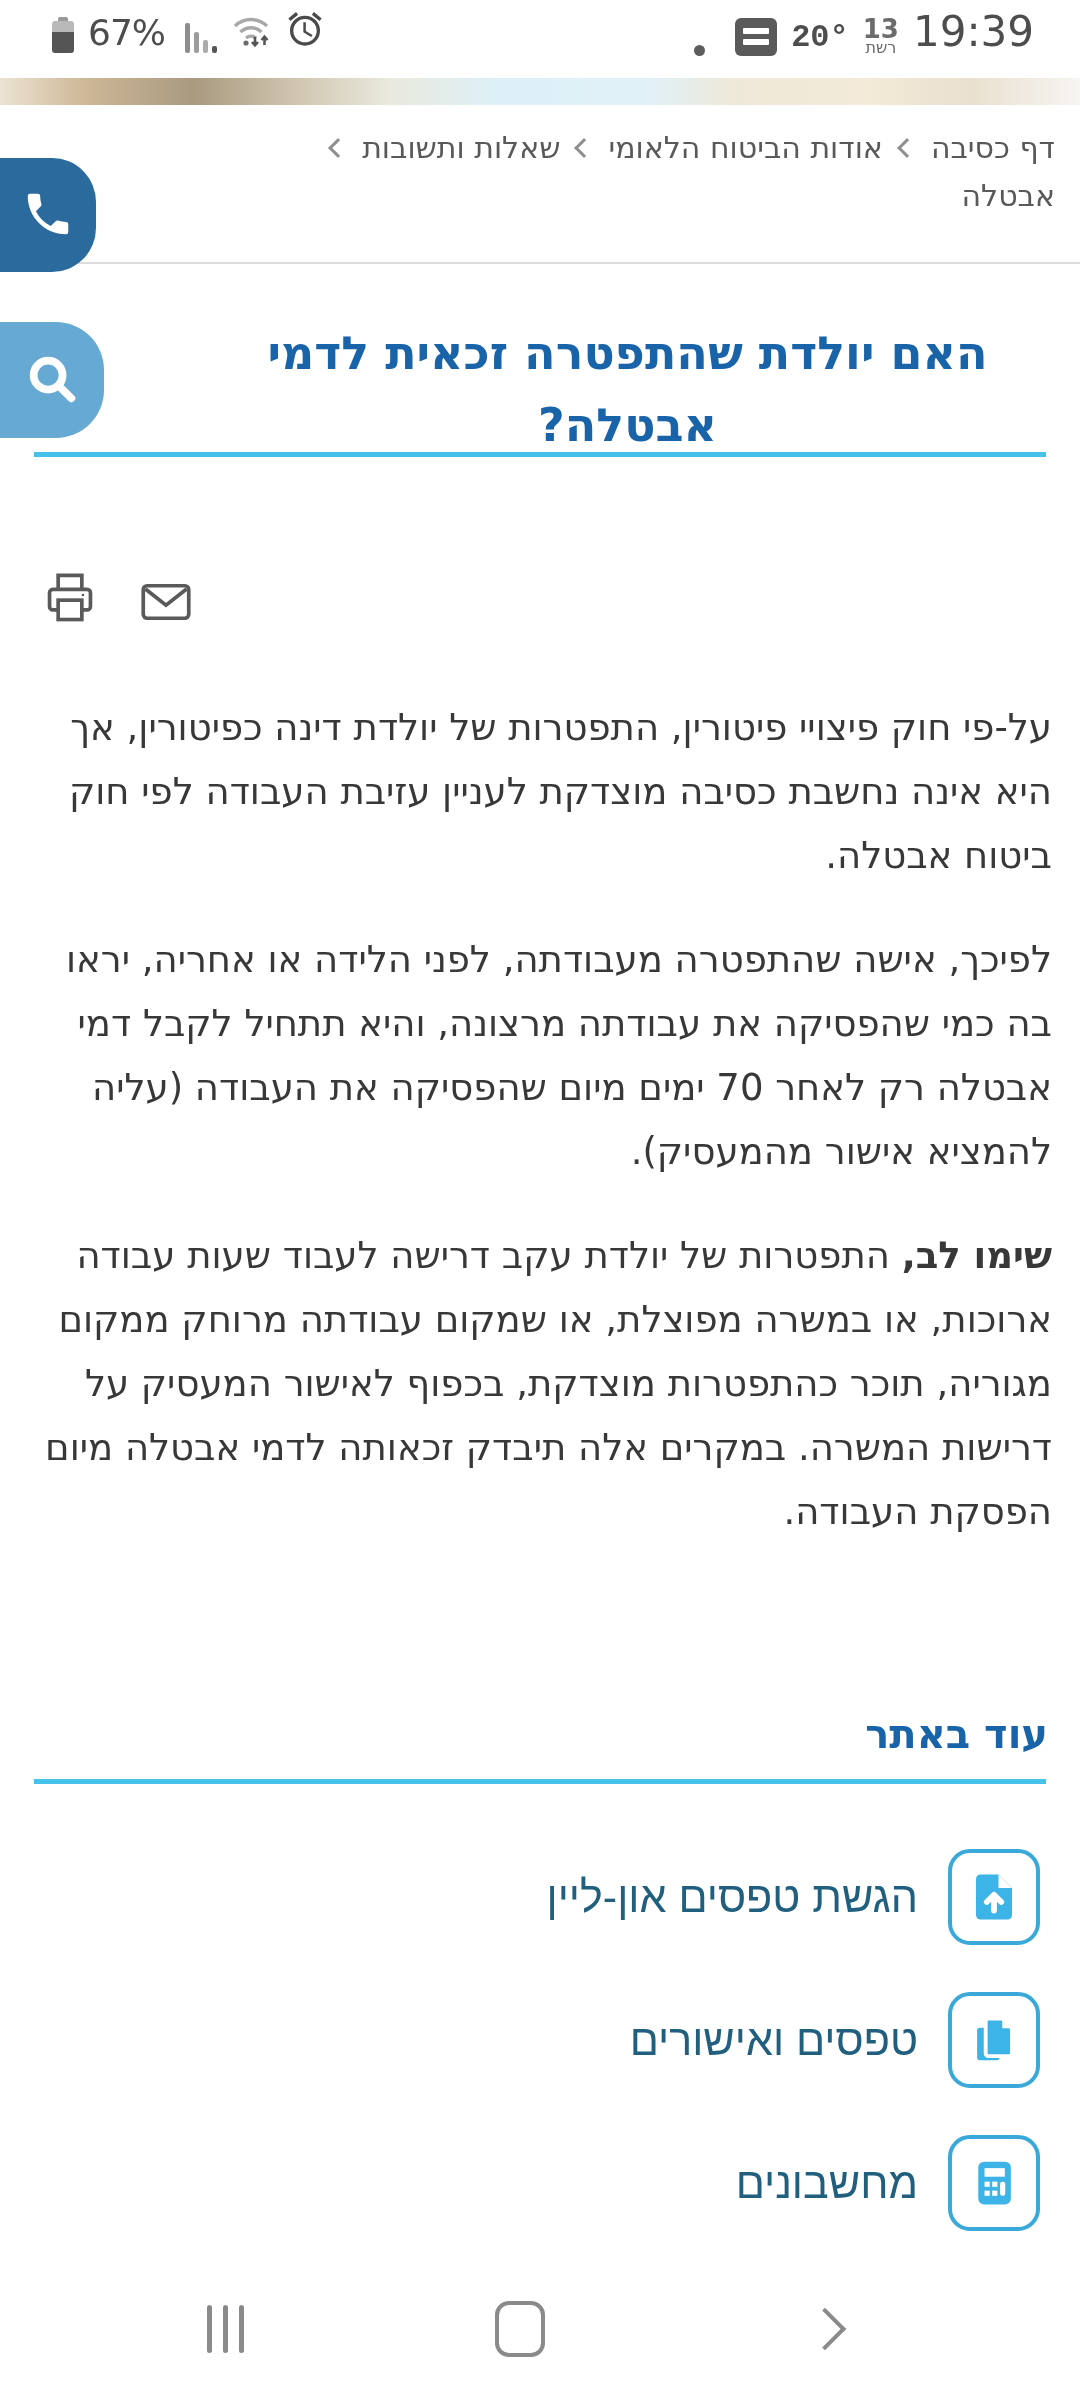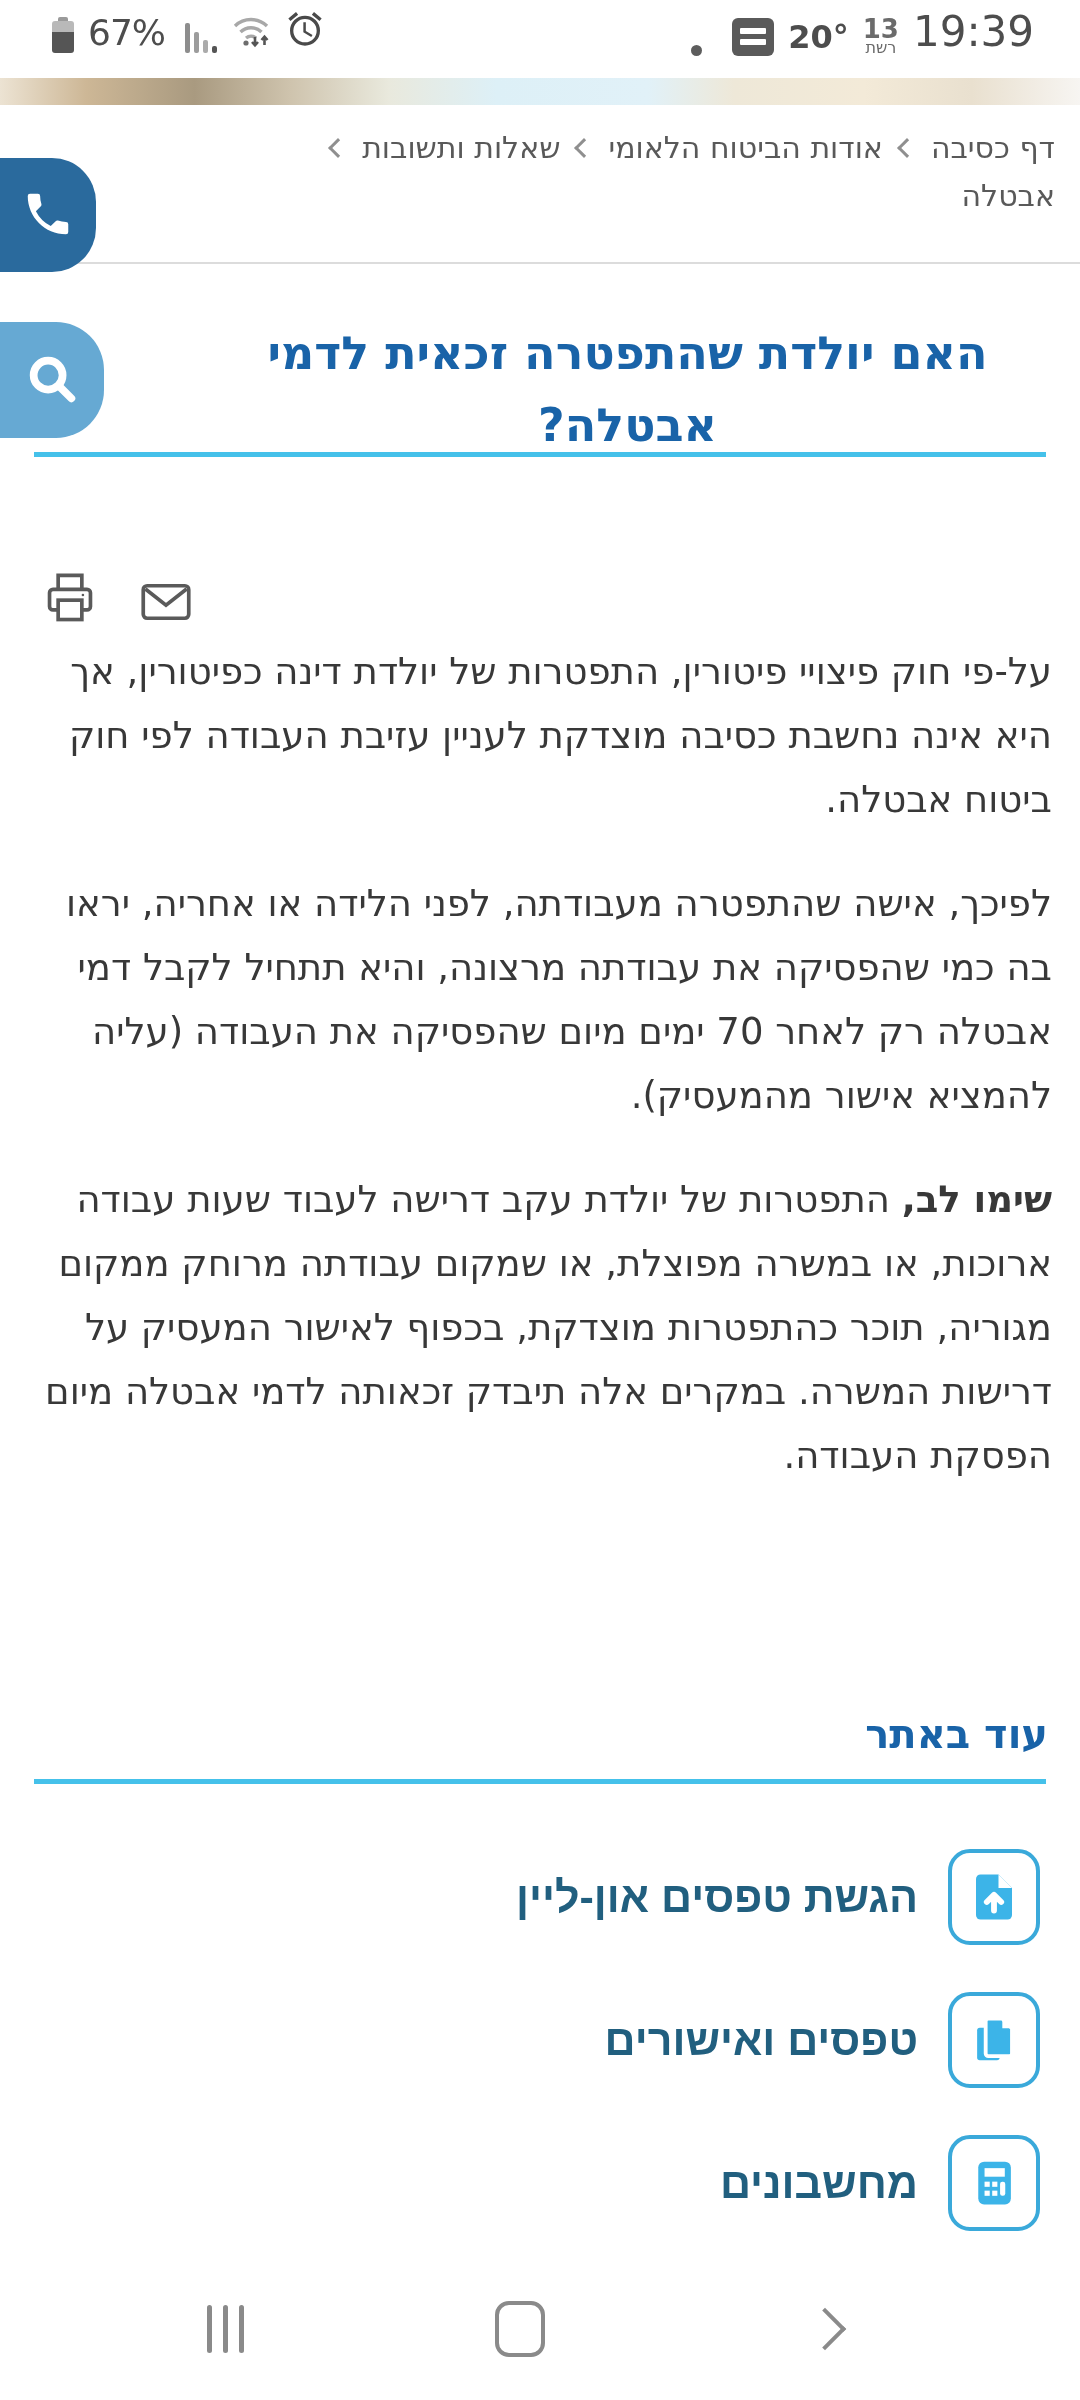--- a/index.html
+++ b/index.html
@@ -14,21 +14,21 @@
     padding:6px 46px 0 52px;box-sizing:border-box;direction:ltr;color:#4d4d4d;
   }
   .sb-left,.sb-right{display:flex;align-items:flex-end;gap:14px;}
   .battery{position:relative;width:22px;height:36px;}
   .battery .tip{position:absolute;top:0;left:6px;width:10px;height:5px;background:#9a9a9a;border-radius:2px 2px 0 0;}
   .battery .body{position:absolute;top:4px;left:0;width:22px;height:32px;border-radius:3px;
     background:linear-gradient(to top,#555 67%,#b9b9b9 67%);}
   .sb-pct{font-size:36px;color:#4d4d4d;letter-spacing:-1px;}
   .signal{display:flex;align-items:flex-end;gap:4px;height:30px;margin-left:6px;}
   .signal i{display:block;width:5px;border-radius:2px;}
-  .sb-temp{font-size:32px;font-weight:700;color:#4d4d4d;}
+  .sb-temp{font-size:32px;font-weight:700;color:#4d4d4d;font-family:Liberation Mono, monospace;}
   .ch13{display:flex;flex-direction:column;align-items:center;line-height:1;color:#6b6b6b;}
   .ch13 .n{font-size:26px;font-weight:700;}
   .ch13 .t{font-size:16px;margin-top:-2px;}
   .sb-time{font-size:42px;color:#4d4d4d;letter-spacing:0px;}
   .notif-dot{width:11px;height:11px;border-radius:50%;background:#5d5d5d;margin-right:16px;}
   .news-ic{width:42px;height:38px;background:#5a5a5a;border-radius:6px;display:flex;flex-direction:column;
     justify-content:center;align-items:center;gap:5px;}
   .news-ic i{display:block;width:26px;height:6px;background:#fff;border-radius:1px;}
   
   .banner{
@@ -51,31 +51,31 @@
     border-radius:0 48px 48px 0;display:flex;align-items:center;justify-content:center;border:none;}
   
   .page-title{position:absolute;top:286px;right:30px;width:845px;direction:rtl;text-align:center;
     color:#1963a8;font-size:46px;font-weight:700;line-height:72px;}
   .title-divider{position:absolute;top:452px;left:34px;width:1012px;height:5px;background:#45c1ea;}
   
   .act-btn{position:absolute;background:none;border:none;padding:0;}
   .print-btn{top:570px;left:44px;}
   .mail-btn{top:582px;left:140px;}
   
-  .body-text{position:absolute;top:640px;right:28px;left:26px;direction:rtl;text-align:right;
+  .body-text{position:absolute;top:696px;right:28px;left:26px;direction:rtl;text-align:right;
     color:#383838;font-size:37px;line-height:64px;}
   .body-text p{margin:0 0 40px 0;}
   .body-text b{font-weight:700;}
   
   .more-title{position:absolute;top:1678px;right:32px;direction:rtl;color:#1963a8;
     font-size:40px;font-weight:700;}
   .more-divider{position:absolute;top:1779px;left:34px;width:1012px;height:5px;background:#45c1ea;}
   .more-links{position:absolute;top:1851px;right:40px;left:40px;direction:rtl;}
   .more-link{display:flex;direction:rtl;align-items:center;column-gap:30px;height:92px;margin-bottom:51px;
-    background:none;border:none;padding:0;width:100%;font-weight:bold;}
+    background:none;border:none;padding:0;width:100%;}
   .icon-box{flex:0 0 auto;width:84px;height:88px;border:4px solid #3aa9da;border-radius:22px;background:#fff;
     display:flex;align-items:center;justify-content:center;}
   .more-label{color:#215f7f;font-size:43px;}
   
   .navbar{position:absolute;bottom:0;left:0;width:1080px;height:120px;display:flex;align-items:center;}
   .nav-btn{position:absolute;background:none;border:none;display:flex;align-items:center;justify-content:center;}
   .recents-btn{left:180px;top:14px;width:90px;height:70px;gap:11px;}
   .recents-btn i{display:block;width:5px;height:48px;background:#8a8a8a;border-radius:3px;}
   .home-btn{left:480px;top:14px;width:80px;height:70px;}
   .home-btn .squircle{width:42px;height:48px;border:4px solid #8a8a8a;border-radius:14px;}

